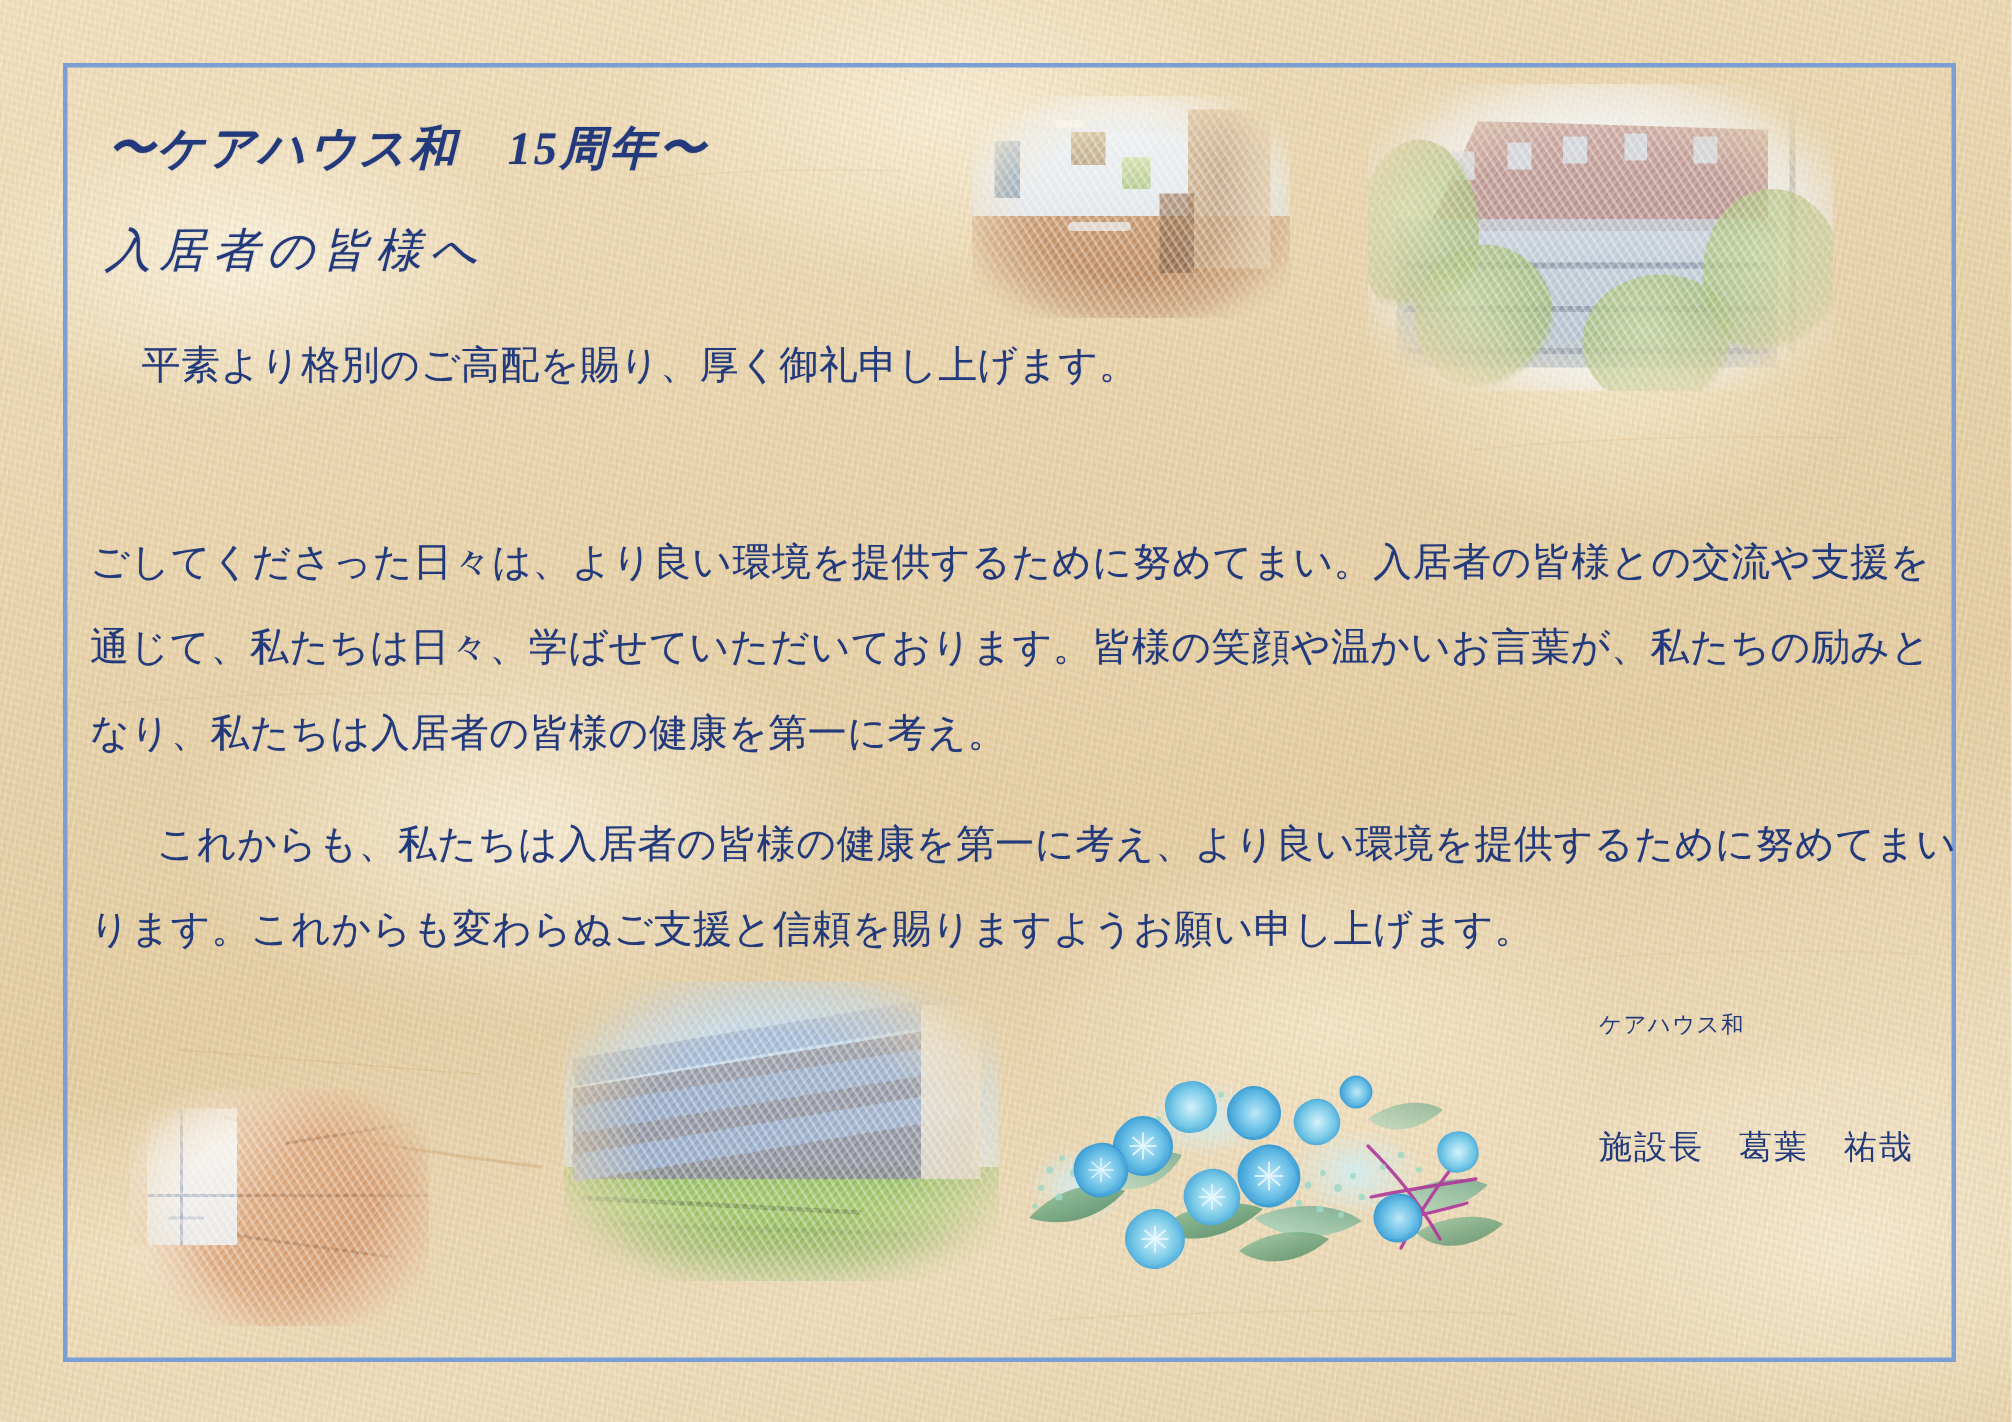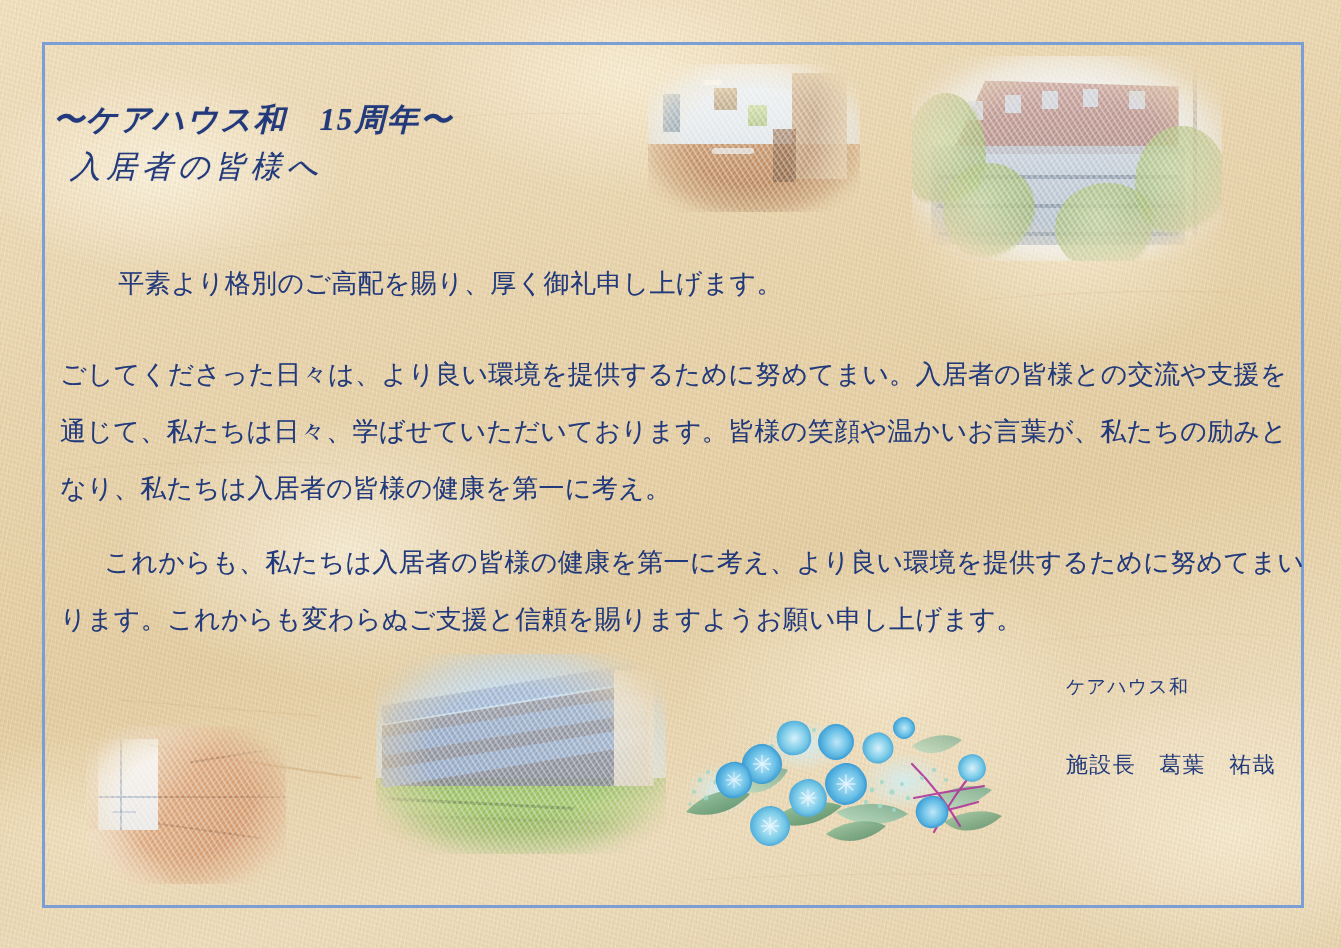--- a/index.html
+++ b/index.html
@@ -81,49 +81,48 @@
 
   
   .txt {
     position: absolute;
     color: #223a7c;
     white-space: nowrap;
     letter-spacing: .02em;
   }
 
   #title {
-    left: 53px;
+    left: 72px;
     top: 78px;
     font-size: 31px;
     font-style: italic;
     font-weight: 600;
     letter-spacing: .06em;
     text-shadow: 0 0 1px rgba(34,58,124,.35);
-    margin-top: 21px;
   }
   #salutation {
     left: 70px;
     top: 146px;
     font-size: 31px;
     font-style: italic;
     font-weight: 500;
     letter-spacing: .16em;
     text-shadow: 0 0 1px rgba(34,58,124,.3);
   }
 
   .body-line {
     font-size: 26px;
     letter-spacing: .012em;
     text-shadow: 0 0 .6px rgba(34,58,124,.3);
   }
 
   #sig-org {
     left: 1066px;
     top: 674px;
-    font-size: 19px;
+    font-size: 15px;
     letter-spacing: .06em;
   }
   #sig-name {
     left: 1066px;
     top: 750px;
     font-size: 22px;
     letter-spacing: .06em;
   }
 
   
@@ -617,21 +616,21 @@
           <path d="M0,-20 C10,-20 18,-12 18,-2 C18,8 10,14 0,14 C-10,14 -18,8 -18,-2 C-18,-12 -10,-20 0,-20 Z" transform="rotate(270)"></path>
         </g>
       </g>
     </g>
   </svg>
 
   <div class="txt" id="title">〜ケアハウス和　15周年〜</div>
 
   <div class="txt" id="salutation">入居者の皆様へ</div>
 
-  <div class="txt body-line" style="left:92px; top:226px;margin-top:40px;">　平素より格別のご高配を賜り、厚く御礼申し上げます。</div>
+  <div class="txt body-line" style="left:68px; top:226px;">　平素より格別のご高配を賜り、厚く御礼申し上げます。</div>
 
   <div class="txt body-line" style="left:60px; top:357px;">ごしてくださった日々は、より良い環境を提供するために努めてまい。入居者の皆様との交流や支援を</div>
   <div class="txt body-line" style="left:60px; top:414px;">通じて、私たちは日々、学ばせていただいております。皆様の笑顔や温かいお言葉が、私たちの励みと</div>
   <div class="txt body-line" style="left:60px; top:471px;">なり、私たちは入居者の皆様の健康を第一に考え。</div>
 
   <div class="txt body-line" style="left:78px; top:545px;">　これからも、私たちは入居者の皆様の健康を第一に考え、より良い環境を提供するために努めてまい</div>
   <div class="txt body-line" style="left:60px; top:602px;">ります。これからも変わらぬご支援と信頼を賜りますようお願い申し上げます。</div>
 
   <div class="txt" id="sig-org">ケアハウス和</div>
   <div class="txt" id="sig-name">施設長　葛葉　祐哉</div>

